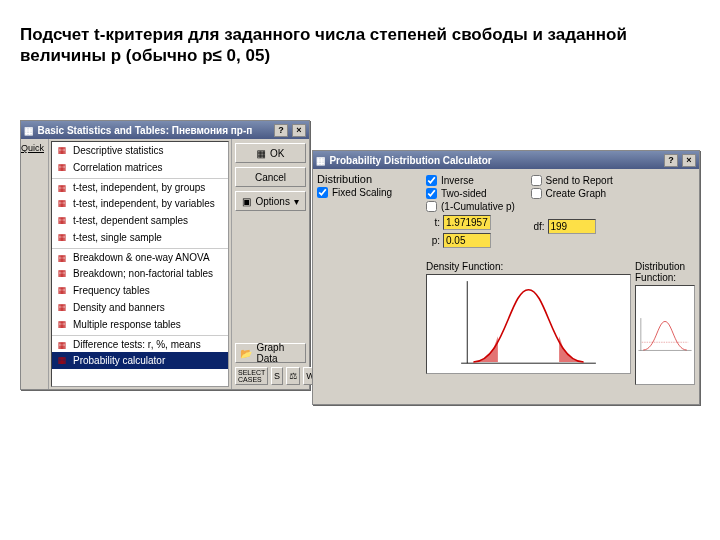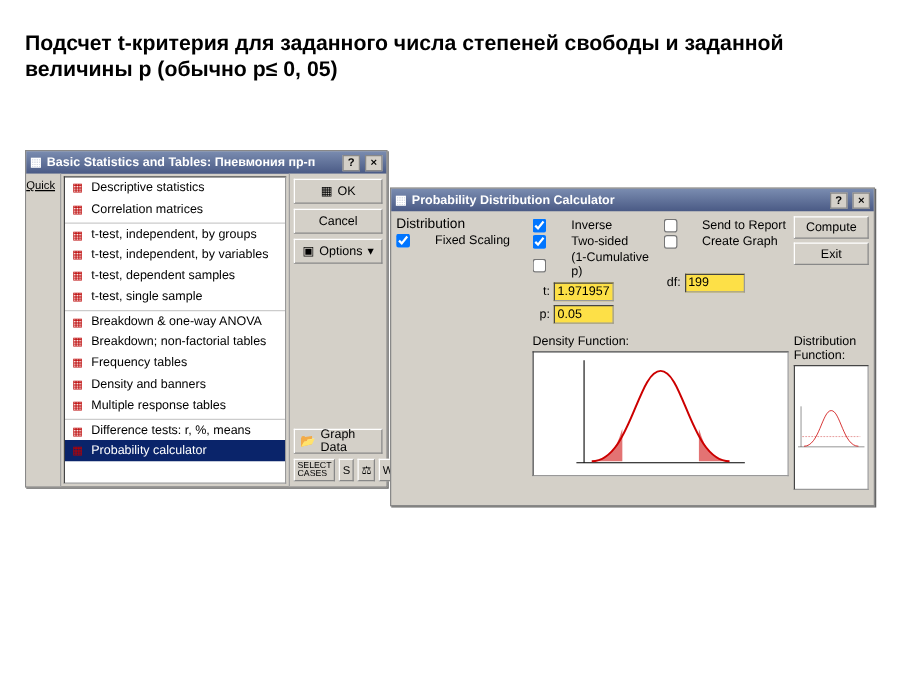--- a/index.html
+++ b/index.html
@@ -25,21 +25,21 @@
   .btn { height:20px; background:#d4d0c8; border:1px solid #888; border-top-color:#fff; border-left-color:#fff; font-size:10px; display:flex; align-items:center; justify-content:center; gap:4px; cursor:pointer; padding:0 4px; }
   .btn.sm { height:18px; }
   .rc .filler { flex:1; }
   .rc .brow { display:flex; gap:3px; }
   .rc .brow .btn { flex:1; height:18px; font-size:9px; padding:0 2px;}
 
   .right { left:292px; top:30px; width:388px; height:255px; }
   .r-body { display:grid; grid-template-columns: 105px 1fr 1fr 60px; gap:4px; padding:4px; height:calc(100% - 18px);border-radius:23px; }
   .dist-list { background:#fff; border:1px inset #999; height:155px; margin-top:2px; overflow:hidden; }
   .dist-list div { padding:1px 3px; font-size:10px; cursor:pointer; }
-  .chk { display:flex; align-items:center; gap:20px; font-size:10px; margin:2px 0; }
+  .chk { display:flex; align-items:center; gap:4px; font-size:10px; margin:2px 0; }
   .chk input { width:11px; height:11px; }
   .fld { display:flex; align-items:center; gap:3px; margin:3px 0; font-size:10px; }
   .fld label { width:14px; text-align:right; }
   .fld input { width:48px; height:15px; font-size:10px; border:1px inset #999; padding:0 2px; background:#fde047; }
   .chart-box { border:1px inset #999; background:#fff; height:100px; position:relative; display:flex; align-items:center; justify-content:center; }
   .chart-lbl { font-size:10px; margin-bottom:2px; }
 
   svg.plot { width:100%; height:100%; }
 </style>
 </head>
@@ -193,25 +193,20 @@
             <input type="checkbox" style="">
             <span>Create Graph</span>
           </label>
         <div style="height:15px"></div>
         <div class="fld">
             <label>df:</label>
             <input value="199" style="">
           </div>
       </div>
 
-      <div>
-        <div class="btn sm">Compute</div>
-        <div style="height:3px"></div>
-        <div class="btn sm">Exit</div>
-      </div>
 
       <div style="grid-column:2/4">
         <div class="chart-lbl">Density Function:</div>
         <div class="chart-box">
           <svg class="plot" viewBox="0 0 120 80">
             <line x1="5" y1="72" x2="115" y2="72" stroke="#000" stroke-width="0.7"></line>
             <line x1="10" y1="5" x2="10" y2="72" stroke="#000" stroke-width="0.7"></line>
             <path d="M15,71 C40,71 45,12 60,12 C75,12 80,71 105,71" fill="none" stroke="#c00" stroke-width="1.3"></path>
             <path d="M15,71 C30,71 33,55 35,50 L35,71 Z" fill="#c00" opacity="0.55"></path>
             <path d="M105,71 C90,71 87,55 85,50 L85,71 Z" fill="#c00" opacity="0.55"></path>

